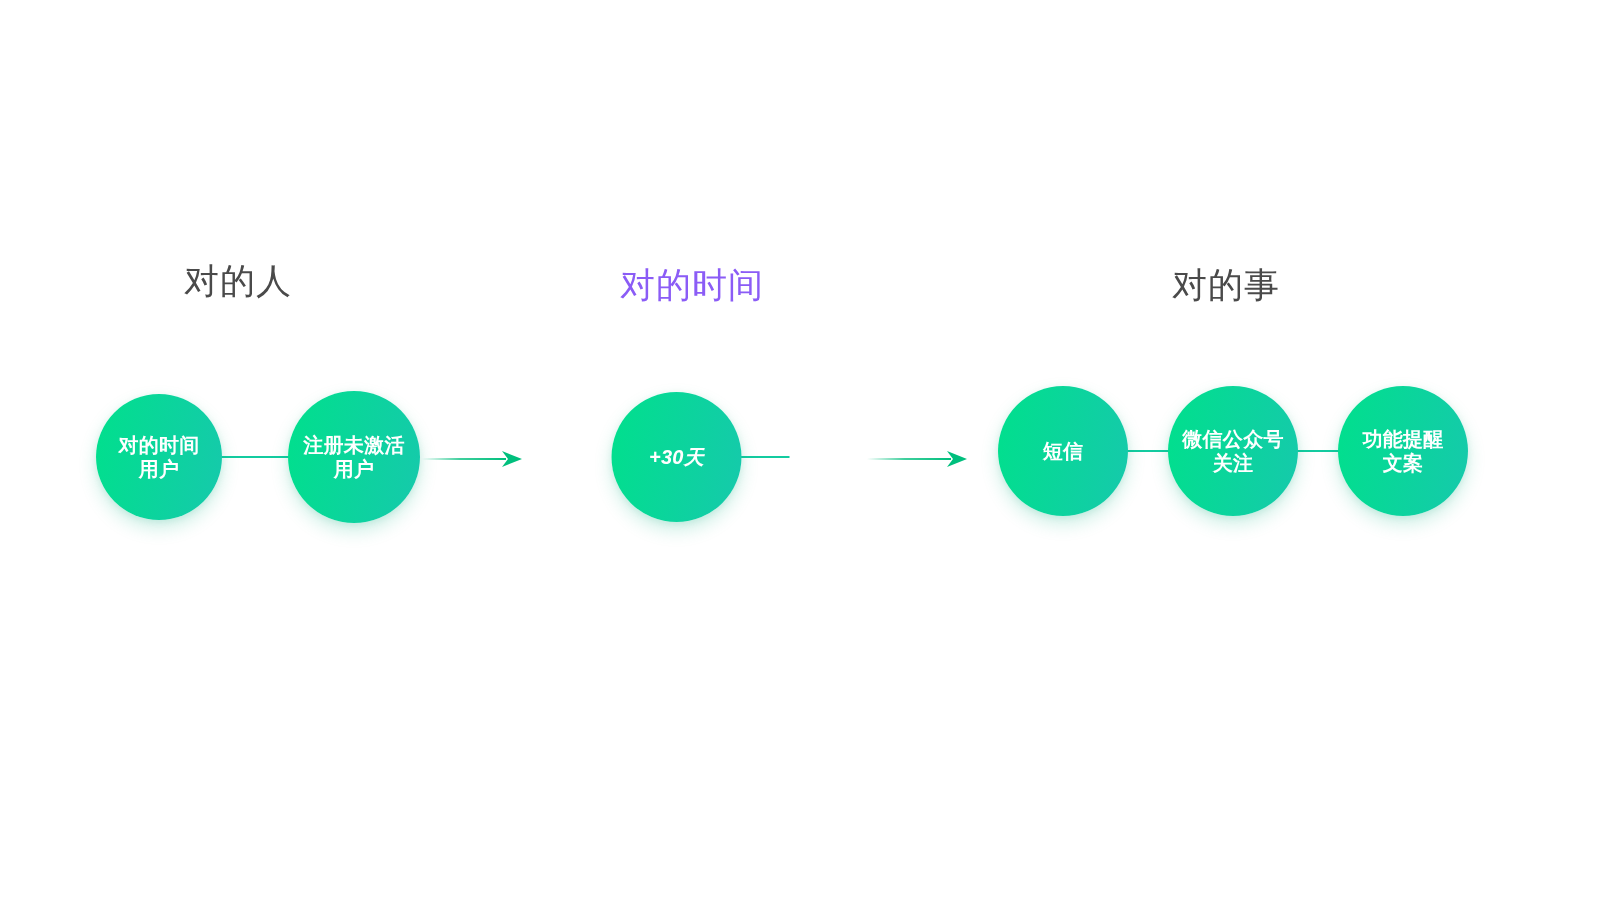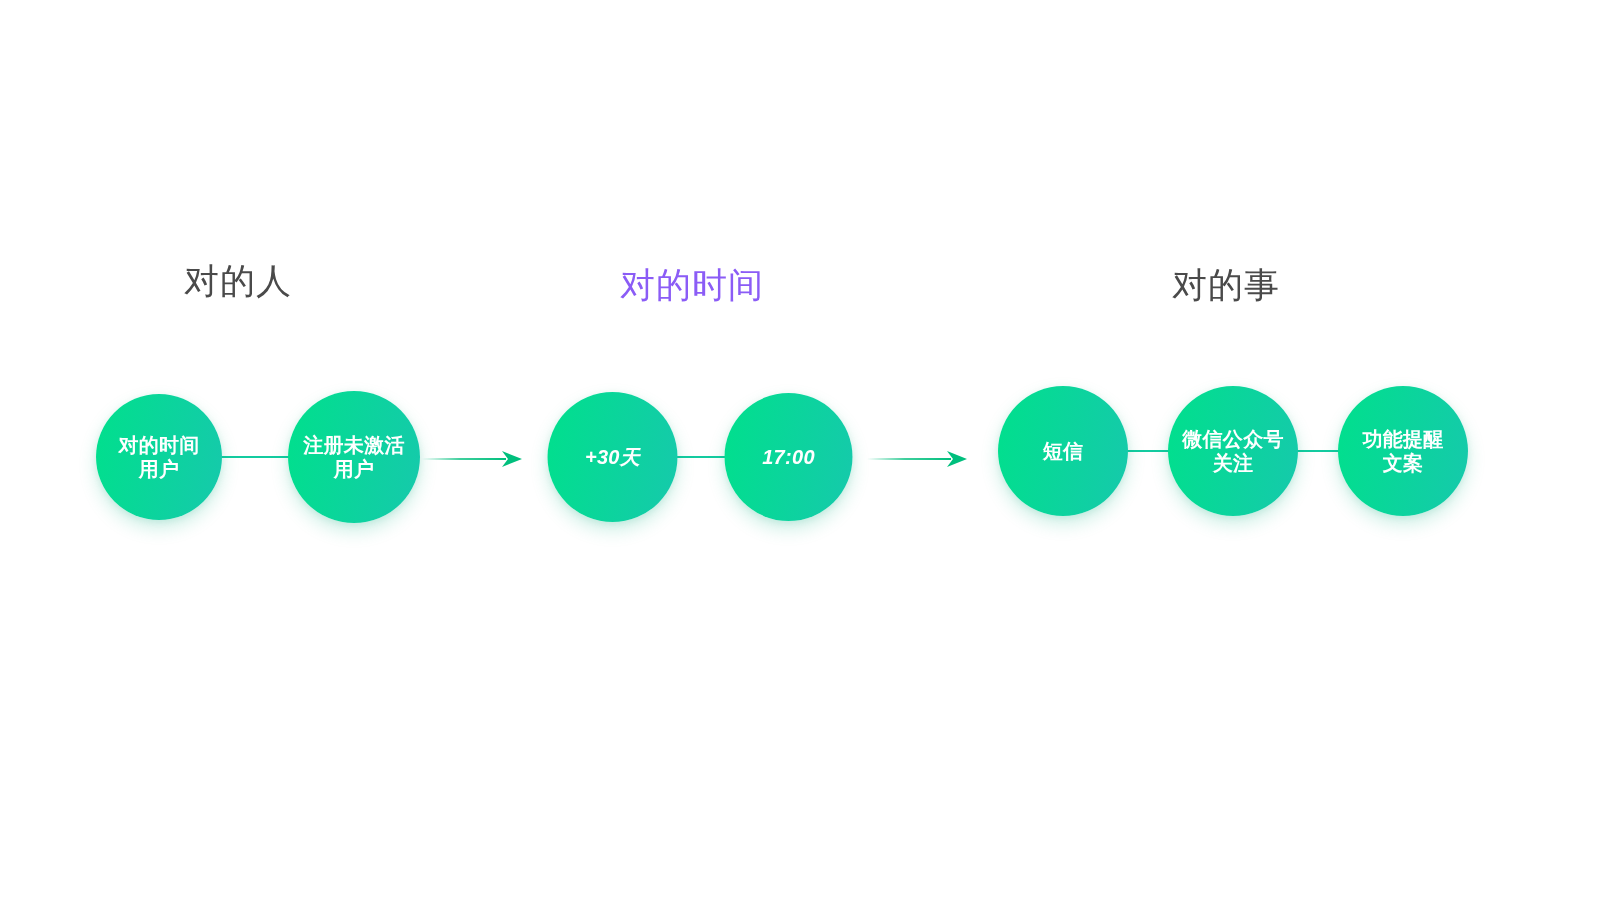--- a/index.html
+++ b/index.html
@@ -110,23 +110,20 @@
       <div class="node-circle" style="width: 132px; height: 132px; background-image: linear-gradient(100deg, rgb(0, 224, 140) 0%, rgb(22, 201, 172) 100%);">
         <span class="node-label" style="color: rgb(255, 255, 255);">注册未激活
 用户</span>
       </div>
     </div>
     <div class="node-group" style="left: 700px; top: 457px; font-style: italic;">
       <div class="node-circle" style="width: 130px; height: 130px; background-image: linear-gradient(100deg, rgb(0, 224, 140) 0%, rgb(22, 201, 172) 100%);">
         <span class="node-label" style="color: rgb(255, 255, 255);">+30天</span>
       </div>
       <div class="connector" style="width: 49px; background: rgb(19, 203, 160);"></div>
-      <div class="node-circle" style="width: 128px; height: 128px; background-image: linear-gradient(100deg, rgb(0, 224, 140) 0%, rgb(22, 201, 172) 100%);">
-        <span class="node-label" style="color: rgb(255, 255, 255);">17:00</span>
-      </div>
     </div>
     <div class="node-group" style="left: 1233px; top: 451px;">
       <div class="node-circle" style="width: 130px; height: 130px; background-image: linear-gradient(100deg, rgb(0, 224, 140) 0%, rgb(22, 201, 172) 100%);">
         <span class="node-label" style="color: rgb(255, 255, 255);">短信</span>
       </div>
       <div class="connector" style="width: 42px; background: rgb(19, 203, 160);"></div>
       <div class="node-circle" style="width: 130px; height: 130px; background-image: linear-gradient(100deg, rgb(0, 224, 140) 0%, rgb(22, 201, 172) 100%);">
         <span class="node-label" style="color: rgb(255, 255, 255);">微信公众号
 关注</span>
       </div>

